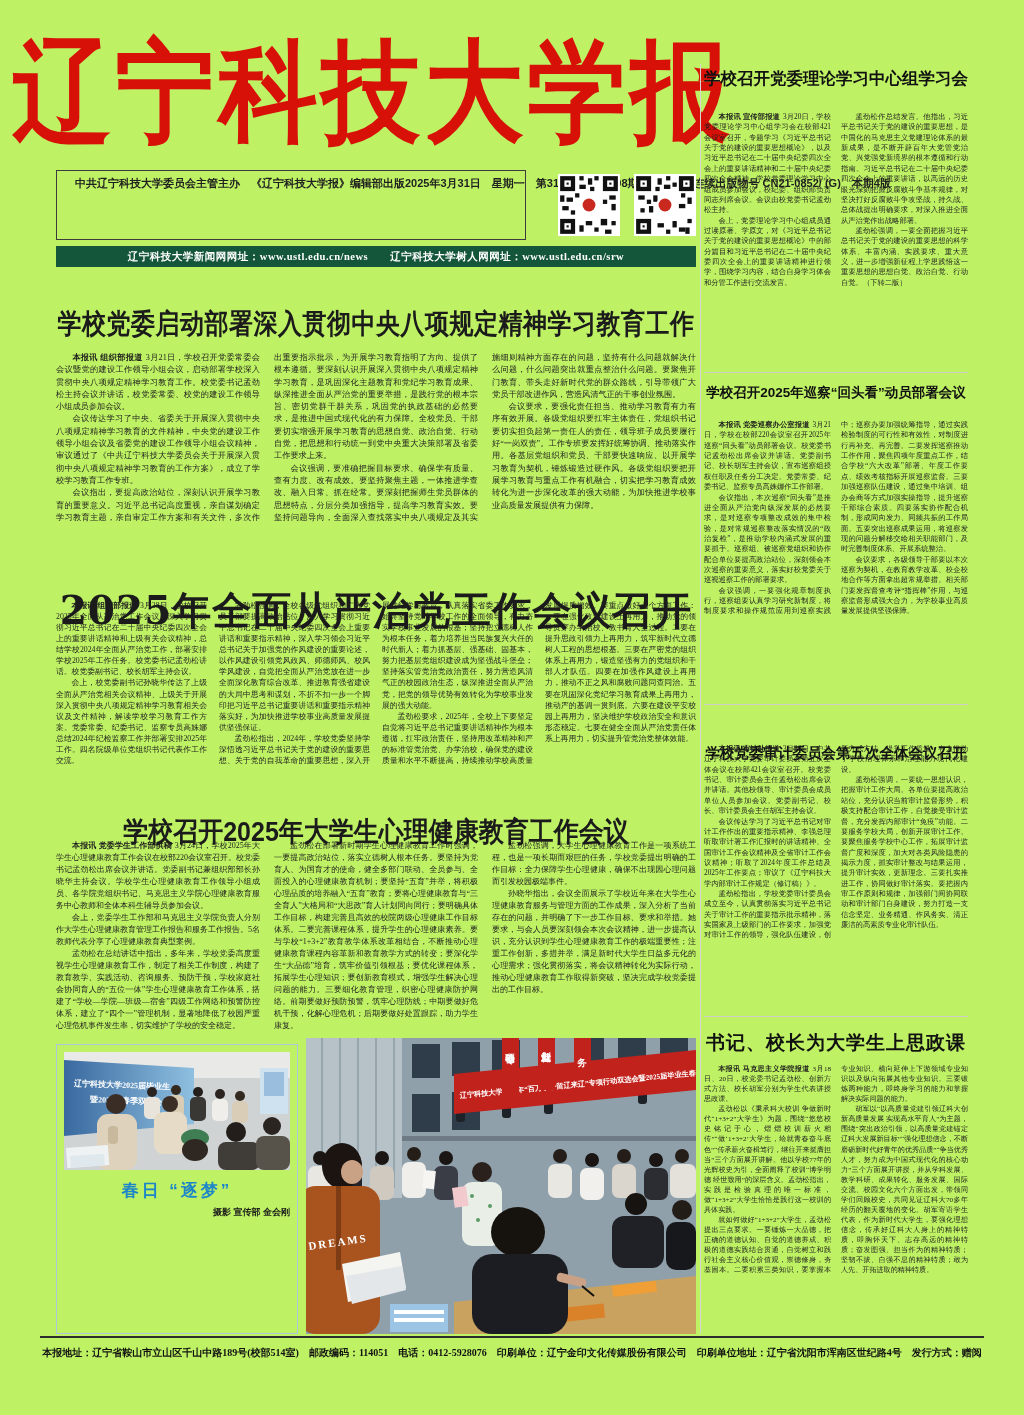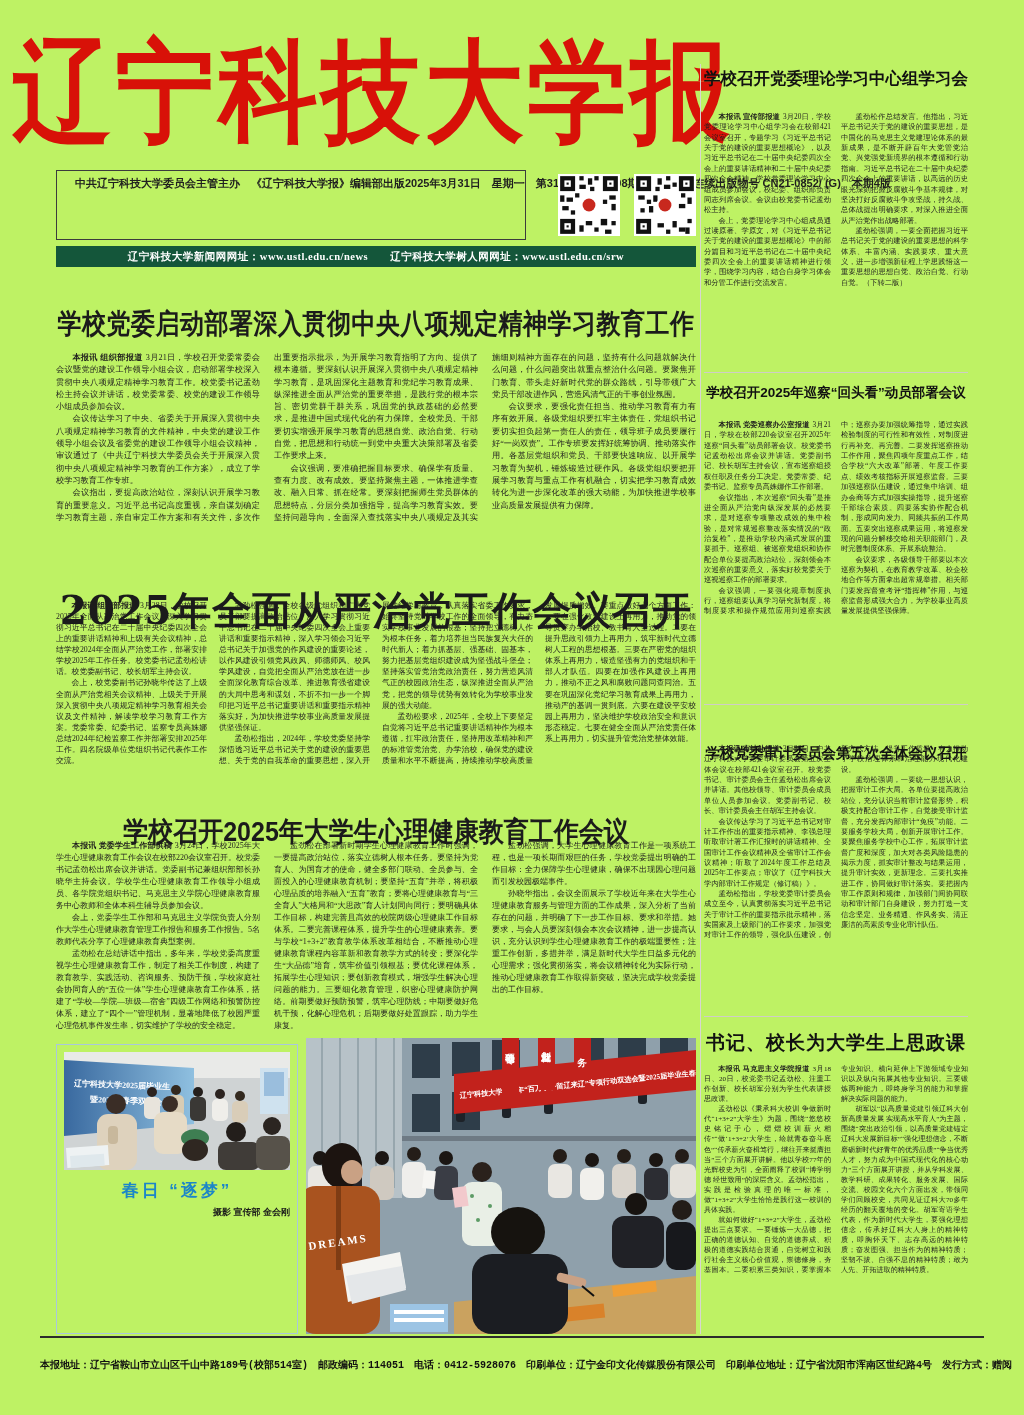--- a/index.html
+++ b/index.html
@@ -40,22 +40,22 @@
   .hrule{left:704px;width:264px;height:1px;background:#cfcdc6;}
   
   .photo-box{left:56px;top:1044px;width:242px;height:290px;border:1px solid #a9c7dd;box-sizing:border-box;padding:7px;}
   .pb-title{margin-top:9px;text-align:center;font-family:"Liberation Sans",sans-serif;font-weight:900;
         font-size:17px;color:#1c86c8;letter-spacing:3px;}
   .pb-caption{margin-top:7px;font-size:8.6px;line-height:1.55;text-align:justify;font-style:italic;color:#222;}
   .pb-caption p{margin:0;text-indent:2em;}
   .pb-credit{margin-top:4px;text-align:right;font-size:9px;font-weight:bold;font-family:"Liberation Sans",sans-serif;}
   .photo-right{left:306px;top:1038px;width:390px;height:296px;}
   
-  .footer{left:40px;top:1336px;width:944px;border-top:2.5px solid #2c2c2c;padding-top:20px;
-        font-family:Liberation Mono, monospace;font-size:10px;font-weight:bold;text-align:center;color:#111;white-space:nowrap;}
+  .footer{left:40px;top:1336px;width:944px;border-top:2.5px solid #2c2c2c;padding-top:8px;
+        font-family:Liberation Serif, serif;font-size:10px;font-weight:bold;text-align:center;color:#111;white-space:nowrap;}
 </style>
 </head>
 <body>
 
 <div class="page">
 
   <div class="abs masthead-title">
     <span>辽宁科技大学报</span>
   </div>
 
@@ -197,21 +197,21 @@
   <h3 class="abs side-title" style="left:704px;top:744px;font-size:14.5px;margin:0;">学校党委审计委员会第五次全体会议召开</h3>
   <div class="abs body br" style="top:744px;height:266px;">
     <p class="para"><b class="byline">本报讯 审计处报道</b><span>3月26日，中共辽宁科技大学党委审计委员会第五次全体会议在校部421会议室召开。校党委书记、审计委员会主任孟劲松出席会议并讲话。其他校领导、审计委员会成员单位人员参加会议。党委副书记、校长、审计委员会主任胡军主持会议。</span></p>
     <div class="flow"><p class="para">会议传达学习了习近平总书记对审计工作作出的重要指示精神、李强总理听取审计署工作汇报时的讲话精神、全国审计工作会议精神及全省审计工作会议精神；听取了2024年度工作总结及2025年工作要点；审议了《辽宁科技大学内部审计工作规定（修订稿）》。</p><p class="para">孟劲松指出，学校党委审计委员会成立至今，认真贯彻落实习近平总书记关于审计工作的重要指示批示精神，落实国家及上级部门的工作要求，加强党对审计工作的领导，强化队伍建设，创新方式方法，提升工作质量，有力推动了学校治理体系和治理能力现代化建设。</p><p class="para">孟劲松强调，一要统一思想认识，把握审计工作大局。各单位要提高政治站位，充分认识当前审计监督形势，积极支持配合审计工作，自觉接受审计监督，充分发挥内部审计“免疫”功能。二要服务学校大局，创新开展审计工作。要聚焦服务学校中心工作，拓展审计监督广度和深度，加大对各类风险隐患的揭示力度，抓实审计整改与结果运用，提升审计实效，更新理念。三要扎实推进工作，协同做好审计落实。要把握内审工作原则和规律，加强部门间协同联动和审计部门自身建设，努力打造一支信念坚定、业务精通、作风务实、清正廉洁的高素质专业化审计队伍。</p></div>
   </div>
 
   <div class="abs hrule" style="top:1016px;"></div>
 
   <h3 class="abs side-title" style="left:704px;top:1030px;font-size:19px;letter-spacing:1px;margin:0;">书记、校长为大学生上思政课</h3>
   <div class="abs body br" style="top:1064px;height:266px;font-size:7.1px;">
-    <p class="para"><b class="byline">本报讯 马克思主义学院报道</b><span>3月18日、20日，校党委书记孟劲松、注重工作创新、校长胡军分别为学生代表讲授思政课。</span></p>
+    <p class="para"><b class="byline">本报讯 马克思主义学院报道</b><span>3月18日、20日，校党委书记孟劲松、创新方式方法、校长胡军分别为学生代表讲授思政课。</span></p>
     <div class="flow"><p class="para">孟劲松以《秉承科大校训 争做新时代“1+3+2”大学生》为题，围绕“悠悠校史铭记于心，熠熠校训薪火相传”“做‘1+3+2’大学生，绘就青春奋斗底色”“传承薪火奋楫笃行，继往开来挺膺担当”三个方面展开讲解。他以学校77年的光辉校史为引，全面阐释了校训“博学明德 经世致用”的深层含义。孟劲松指出，实践是检验真理的唯一标准，做“1+3+2”大学生恰恰是践行这一校训的具体实践。</p><p class="para">就如何做好“1+3+2”大学生，孟劲松提出三点要求。一要锤炼一大品德，把正确的道德认知、自觉的道德养成、积极的道德实践结合贯通，自觉树立和践行社会主义核心价值观，崇德修身，夯基固本。二要积累三类知识，要掌握本专业知识、横向延伸上下游领域专业知识以及纵向拓展其他专业知识。三要锻炼两种能力，即终身学习的能力和掌握解决实际问题的能力。</p><p class="para">胡军以“以高质量党建引领辽科大创新高质量发展 实现高水平育人”为主题，围绕“突出政治引领，以高质量党建锚定辽科大发展新目标”“强化理想信念，不断磨砺新时代好青年的优秀品质”“争当优秀人才，努力成为中国式现代化的核心动力”三个方面展开讲授，并从学科发展、教学科研、成果转化、服务发展、国际交流、校园文化六个方面出发，带领同学们回顾校史，共同见证辽科大70多年经历的翻天覆地的变化。胡军寄语学生代表，作为新时代大学生，要强化理想信念，传承好辽科大人身上的精神特质，即胸怀天下、志存高远的精神特质；奋发图强、担当作为的精神特质；坚韧不拔、自强不息的精神特质；敢为人先、开拓进取的精神特质。</p></div>
   </div>
 
   <div class="abs photo-box">
     <svg width="226" height="118" viewBox="0 0 226 118" style="display:block;">
       <defs>
         <linearGradient id="bgrad" x1="0" y1="0" x2="1" y2="0">
           <stop offset="0" stop-color="#39699f"></stop>
             <stop offset="1" stop-color="#8fc0e0"></stop>
         </linearGradient>

